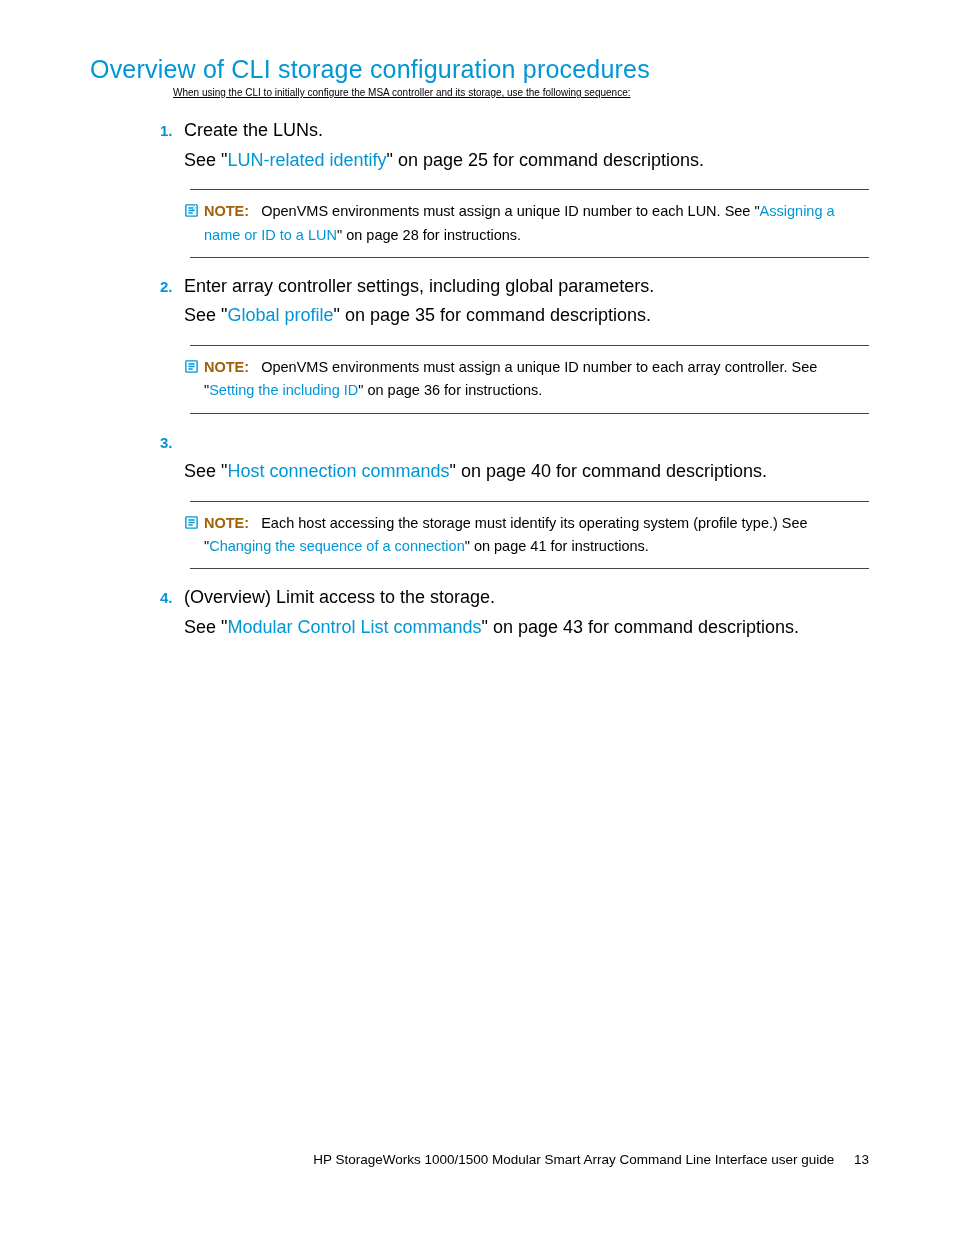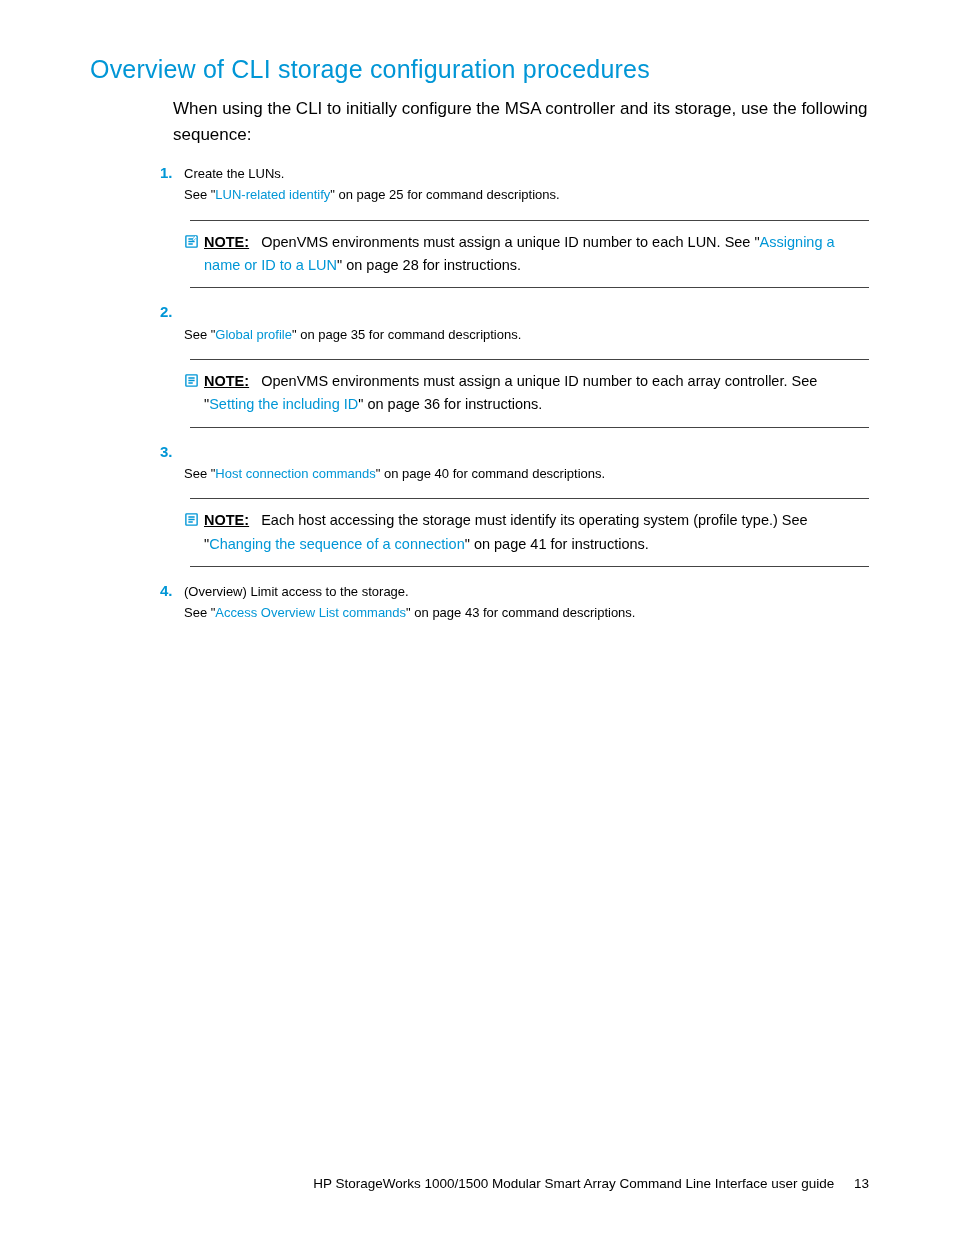--- a/index.html
+++ b/index.html
@@ -15,49 +15,50 @@
       position: relative;
       color: #000;
     }
     .page {
       padding: 55px 85px 60px 90px;
     }
     .heading {
       color: #0096d6;
       font-size: 25px;
       font-weight: 300;
-      margin-bottom: 12px;
+      margin-bottom: 1px;
       letter-spacing: 0.2px;
     }
     .intro {
       margin-left: 83px;
-      font-size: 17px;
+      font-size: 10px;
       margin-bottom: 16px;
       line-height: 1.5;
+      text-decoration: underline;
     }
     .list {
       margin-left: 70px;
     }
     .item {
       margin-bottom: 14px;
     }
     .item-head {
       display: flex;
       align-items: baseline;
     }
     .num {
       color: #0096d6;
       font-weight: bold;
       font-size: 15px;
       width: 24px;
       flex-shrink: 0;
     }
     .item-body {
       flex: 1;
-      font-size: 13px;
+      font-size: 18px;
       line-height: 1.65;
     }
     .link {
       color: #0096d6;
       cursor: pointer;
     }
     .note-block {
       margin-left: 24px;
       margin-top: 14px;
       margin-bottom: 6px;
@@ -84,27 +85,26 @@
       flex-shrink: 0;
       color: #0096d6;
       font-size: 14px;
       padding-top: 2px;
     }
     .note-text {
       flex: 1;
       font-size: 14.5px;
     }
     .note-label {
-      color: #000000;
+      color: #a16207;
       font-weight: bold;
-      text-decoration: underline;
     }
     .footer {
       position: absolute;
-      bottom: 44px;
+      bottom: 68px;
       right: 85px;
       font-size: 13.5px;
     }
     .footer-page {
       margin-left: 16px;
     }
   </style>
 </head>
 <body>
 
@@ -137,21 +137,21 @@
           </div>
         </div>
         <div class="note-rule-bottom"></div>
       </div>
     </div>
 
     <div class="item">
       <div class="item-head">
         <div class="num">2.</div>
         <div class="item-body">
-          <br>
+          <span>Enter array controller settings, including global parameters.</span><br>
           <span>See "</span><span class="link">Global profile</span><span>" on page 35 for command descriptions.</span>
         </div>
       </div>
       <div class="note-block">
         <div class="note-rule"></div>
         <div class="note-row">
           <div class="note-icon">
             <svg width="15" height="15" viewBox="0 0 24 24" fill="none" stroke="#0096d6" stroke-width="2.2">
               <rect x="3" y="3" width="18" height="18" rx="1"></rect>
               <path d="M7 8h10M7 12h10M7 16h7"></path>
@@ -188,21 +188,21 @@
         </div>
         <div class="note-rule-bottom"></div>
       </div>
     </div>
 
     <div class="item">
       <div class="item-head">
         <div class="num">4.</div>
         <div class="item-body">
           <span>(Overview) Limit access to the storage.</span><br>
-          <span>See "</span><span class="link">Access Overview List commands</span><span>" on page 43 for command descriptions.</span>
+          <span>See "</span><span class="link">Modular Control List commands</span><span>" on page 43 for command descriptions.</span>
         </div>
       </div>
     </div>
 
   </div>
 </div>
 
 <div class="footer">
   <span>HP StorageWorks 1000/1500 Modular Smart Array Command Line Interface user guide</span>
   <span class="footer-page">13</span>

